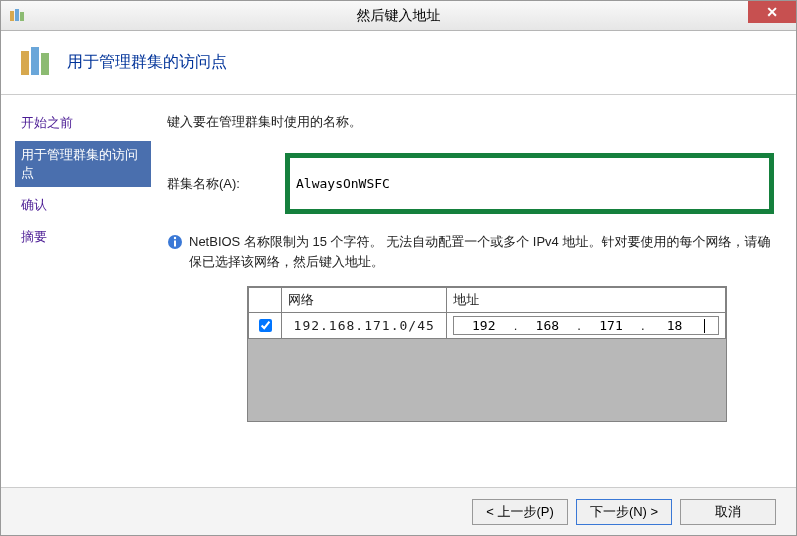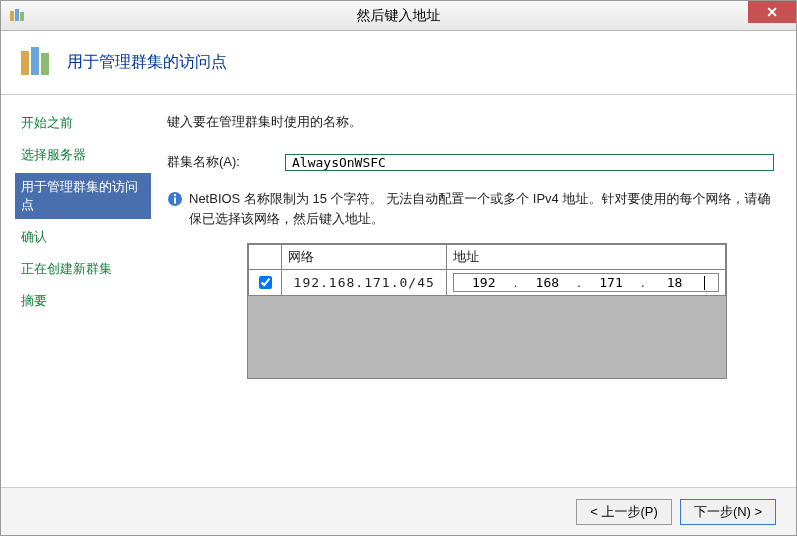--- a/index.html
+++ b/index.html
@@ -44,34 +44,34 @@
   .header .hicon { width: 40px; height: 40px; margin-right: 10px; }
   .header h1 { font-size: 16px; font-weight: normal; margin: 0; color: #003399; }
   .body {
     flex: 1; display: flex;
   }
   .sidebar {
     width: 150px; background: #fff;
     padding: 14px 0 0 14px;
     font-size: 13px;
   }
-  .sidebar .step { padding: 5px 6px; margin-bottom: 4px; color: #15803d; cursor: pointer; }
+  .sidebar .step { padding: 5px 6px; margin-bottom: 4px; color: #4c1d95; cursor: pointer; }
   .sidebar .step.active { background: #4a6fae; color: #fff; }
   .main {
     flex: 1; padding: 18px 22px 14px 16px;
     font-size: 13px; color: #222;
     display: flex; flex-direction: column;
   }
   .instr { margin-bottom: 22px; }
   .row-name { display: flex; align-items: center; margin-bottom: 18px; gap: 12px; }
   .row-name label { width: 106px; }
   .row-name input {
     flex: 1; max-width: 490px;
     font-family: "Consolas", monospace;
-    font-size: 13px; padding: 0 6px; border: 1px solid #15803d;
+    font-size: 13px; padding: 18px 6px; border: 5px solid #15803d;
   }
   .info-row { display: flex; align-items: flex-start; margin-bottom: 14px; }
   .info-row .info-icon { width: 16px; height: 16px; margin-right: 6px; flex-shrink:0; margin-top:2px;}
   .info-row .info-text { line-height: 1.55; }
   .table-wrap {
     margin-left: 80px; width: 480px; border: 1px solid #828282;
     background: #b8b8b8;
   }
   table.net {
     width: 100%; border-collapse: collapse; background: #fff;
@@ -134,24 +134,22 @@
           <rect x="14" y="4" width="8" height="28" fill="#6aa6d9"></rect>
           <rect x="24" y="10" width="8" height="22" fill="#8cbb72"></rect>
         </svg>
     </span>
     <h1>用于管理群集的访问点</h1>
   </div>
 
   <div class="body">
     <div class="sidebar">
       <div class="step">开始之前</div>
-      <div class="step">选择服务器</div>
       <div class="step active">用于管理群集的访问点</div>
       <div class="step">确认</div>
-      <div class="step">正在创建新群集</div>
       <div class="step">摘要</div>
     </div>
 
     <div class="main">
       <div class="instr">键入要在管理群集时使用的名称。</div>
 
       <div class="row-name">
         <label>群集名称(A):</label>
         <input type="text" value="AlwaysOnWSFC" style="">
       </div>
@@ -198,15 +196,16 @@
           </tbody>
         </table>
         <div class="table-pad"></div>
       </div>
     </div>
   </div>
 
   <div class="footer">
     <button>&lt; 上一步(P)</button>
     <button class="primary">下一步(N) &gt;</button>
+    <button>取消</button>
   </div>
 
 </div>
 
 </body></html>

